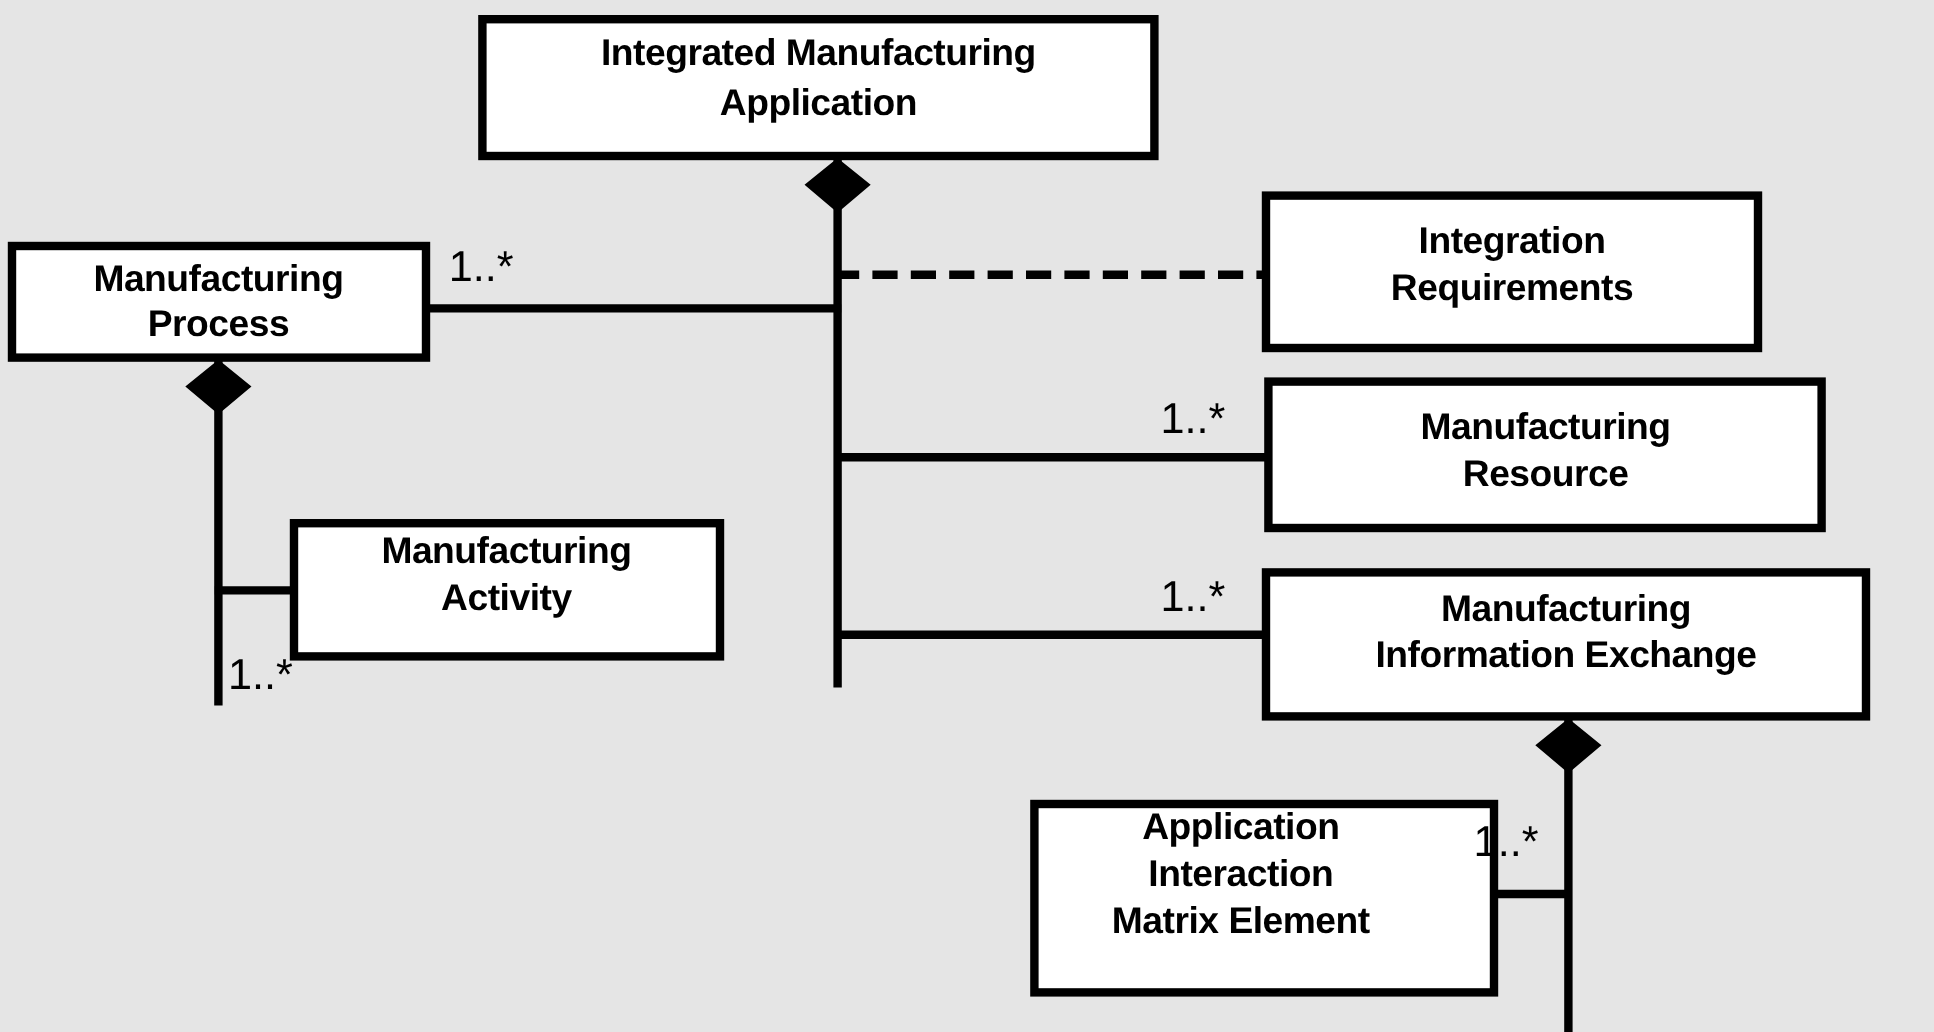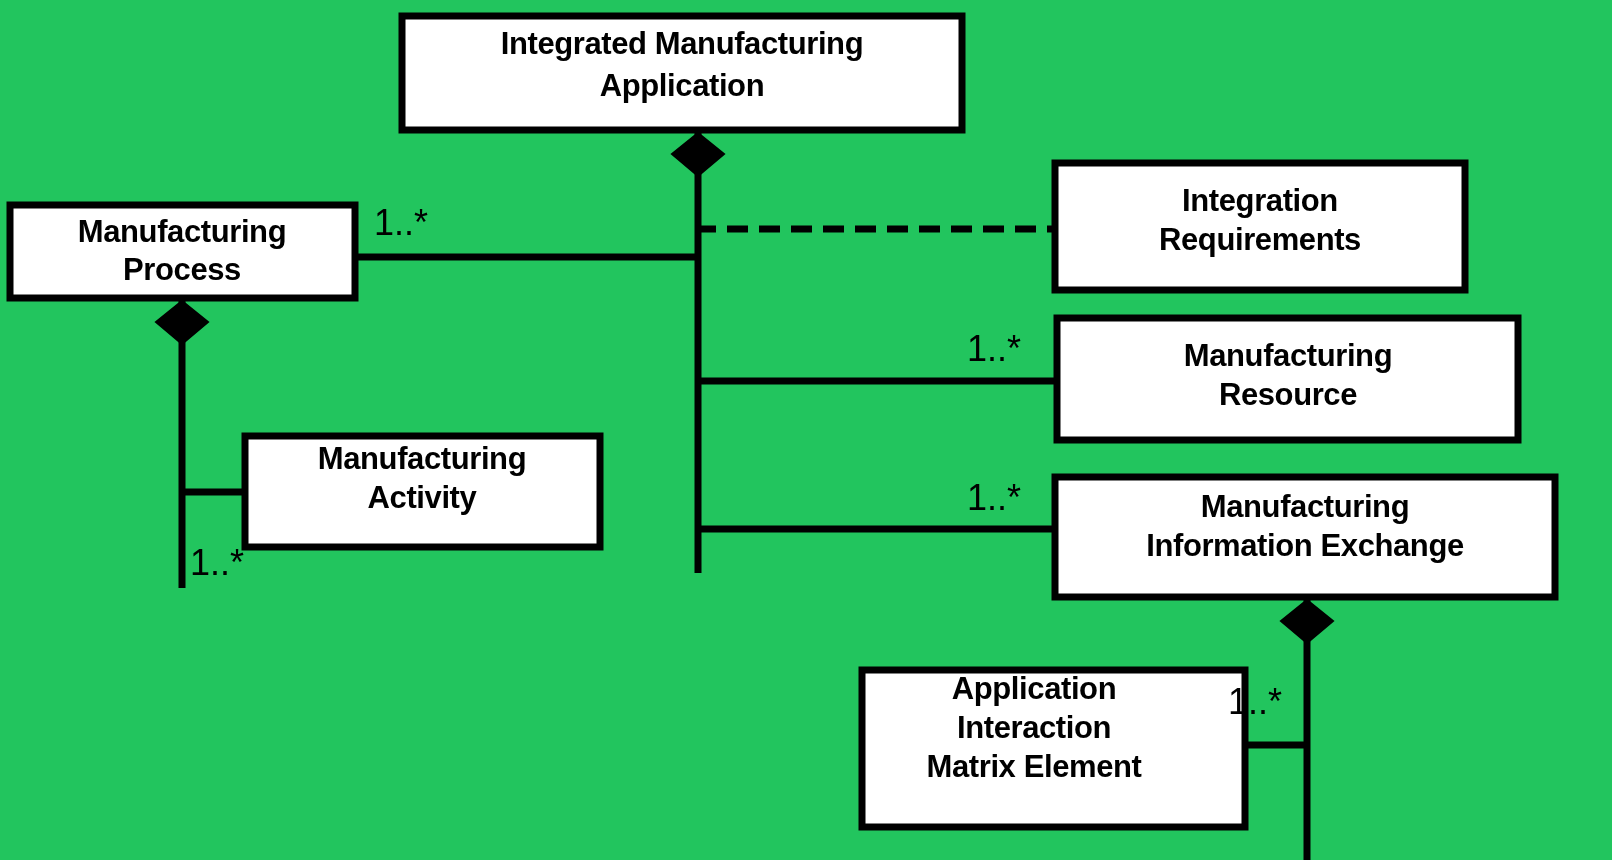--- a/index.html
+++ b/index.html
@@ -5,21 +5,21 @@
 <style>
   html, body {
     margin: 0;
     padding: 0;
     background: #ffffff;
   }
   #diagram-root {
     position: relative;
     width: 1612px;
     height: 860px;
-    background: #22c55e;
+    background: #e5e5e5;
     overflow: hidden;
     font-family: "Liberation Sans", "DejaVu Sans", sans-serif;
   }
   svg#uml-canvas {
     position: absolute;
     left: 0;
     top: 0;
     width: 1612px;
     height: 860px;
     display: block;

